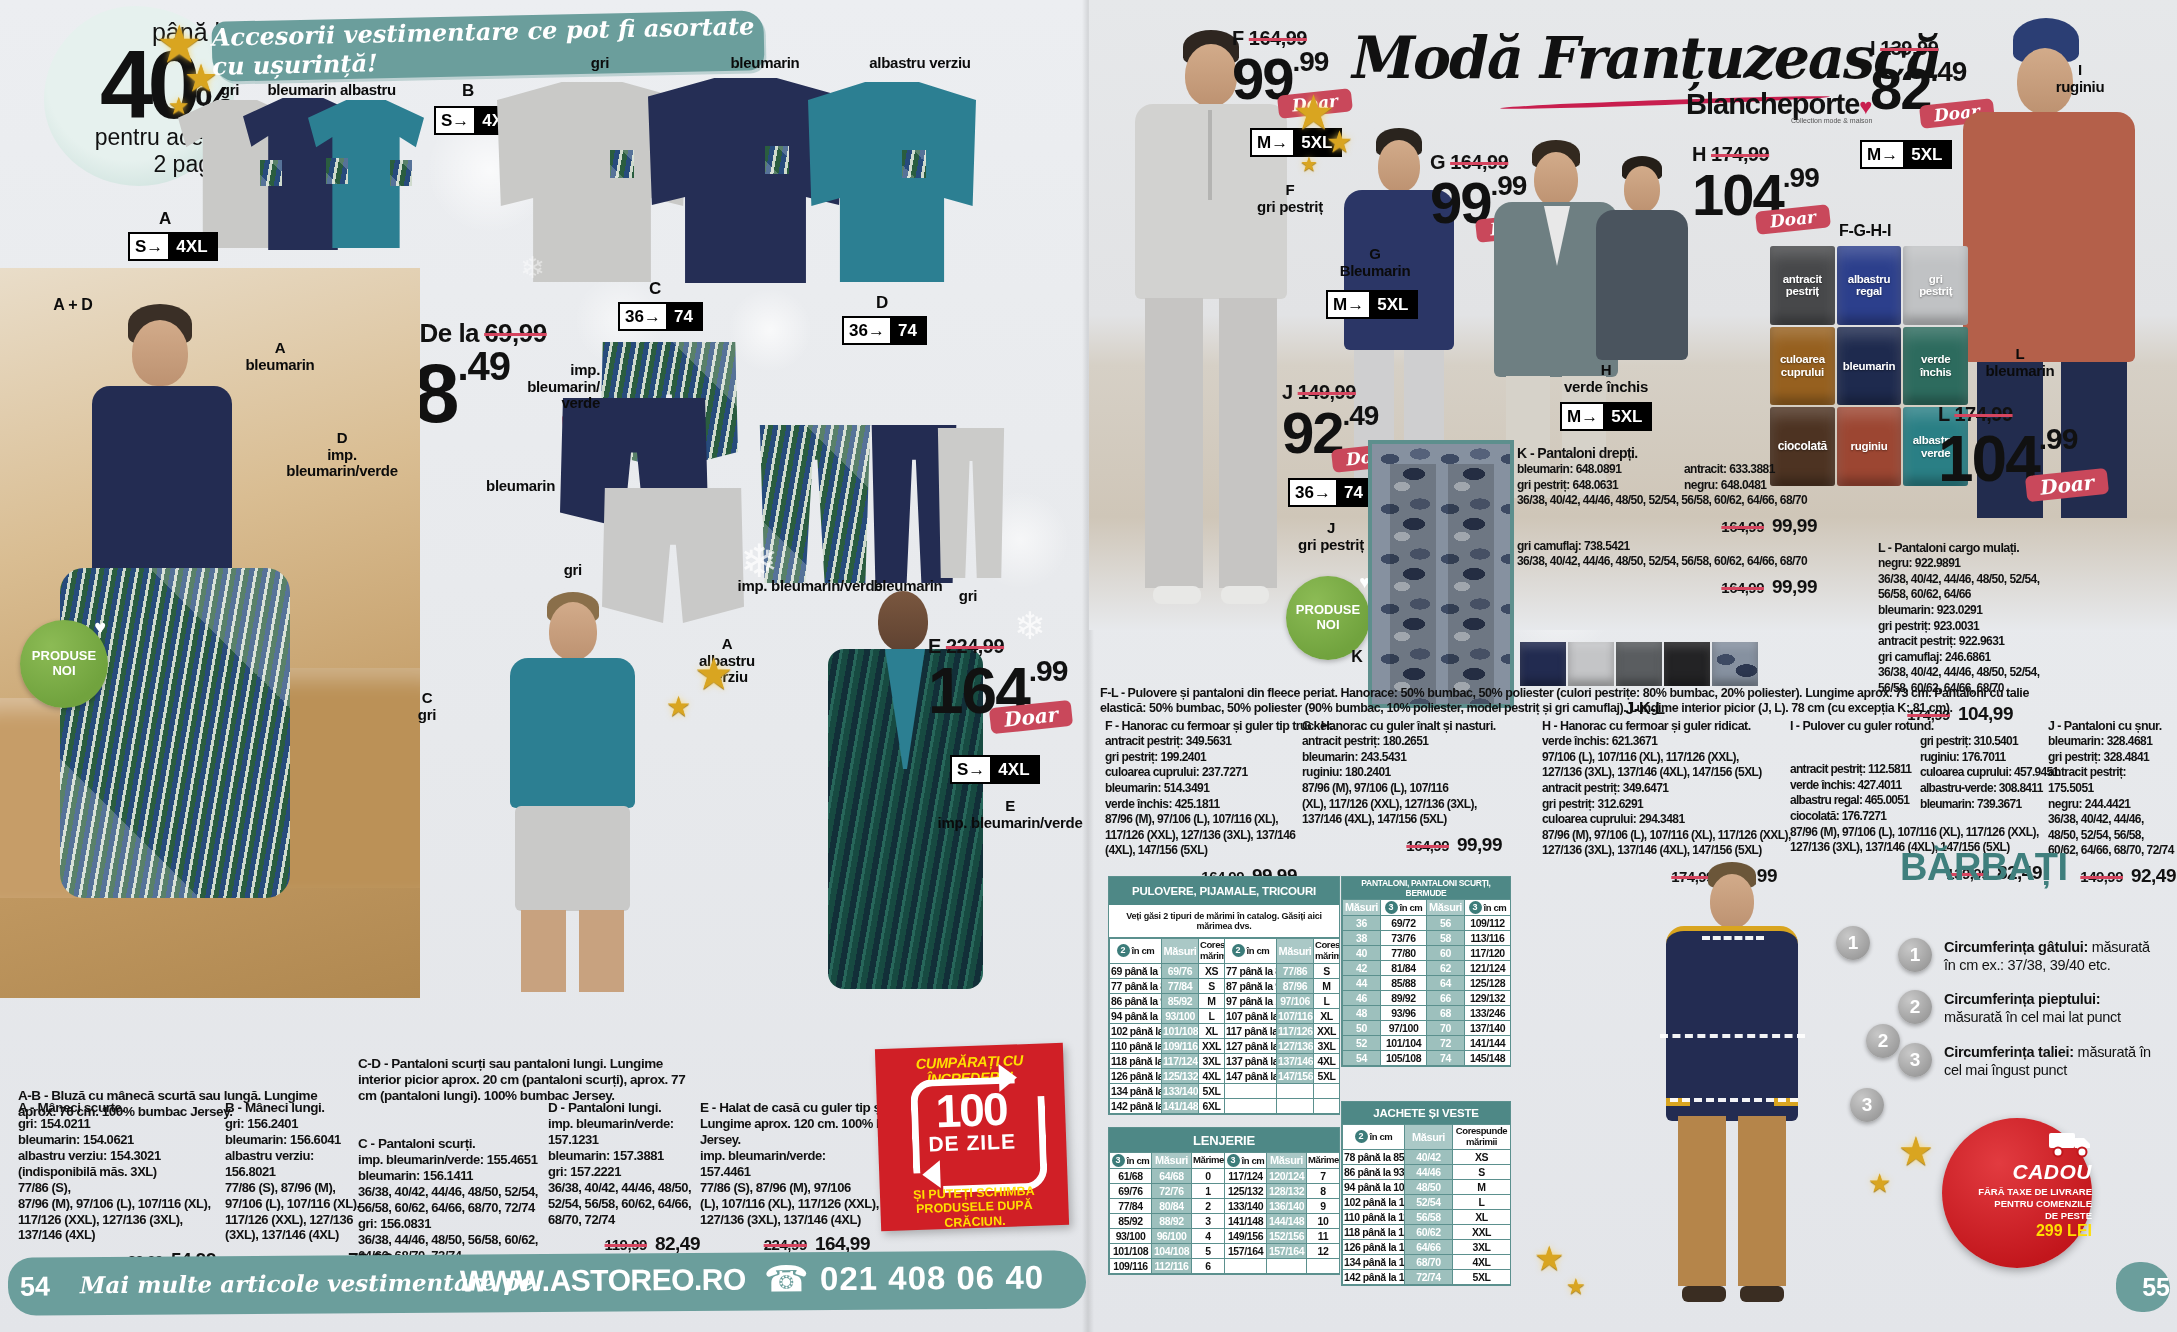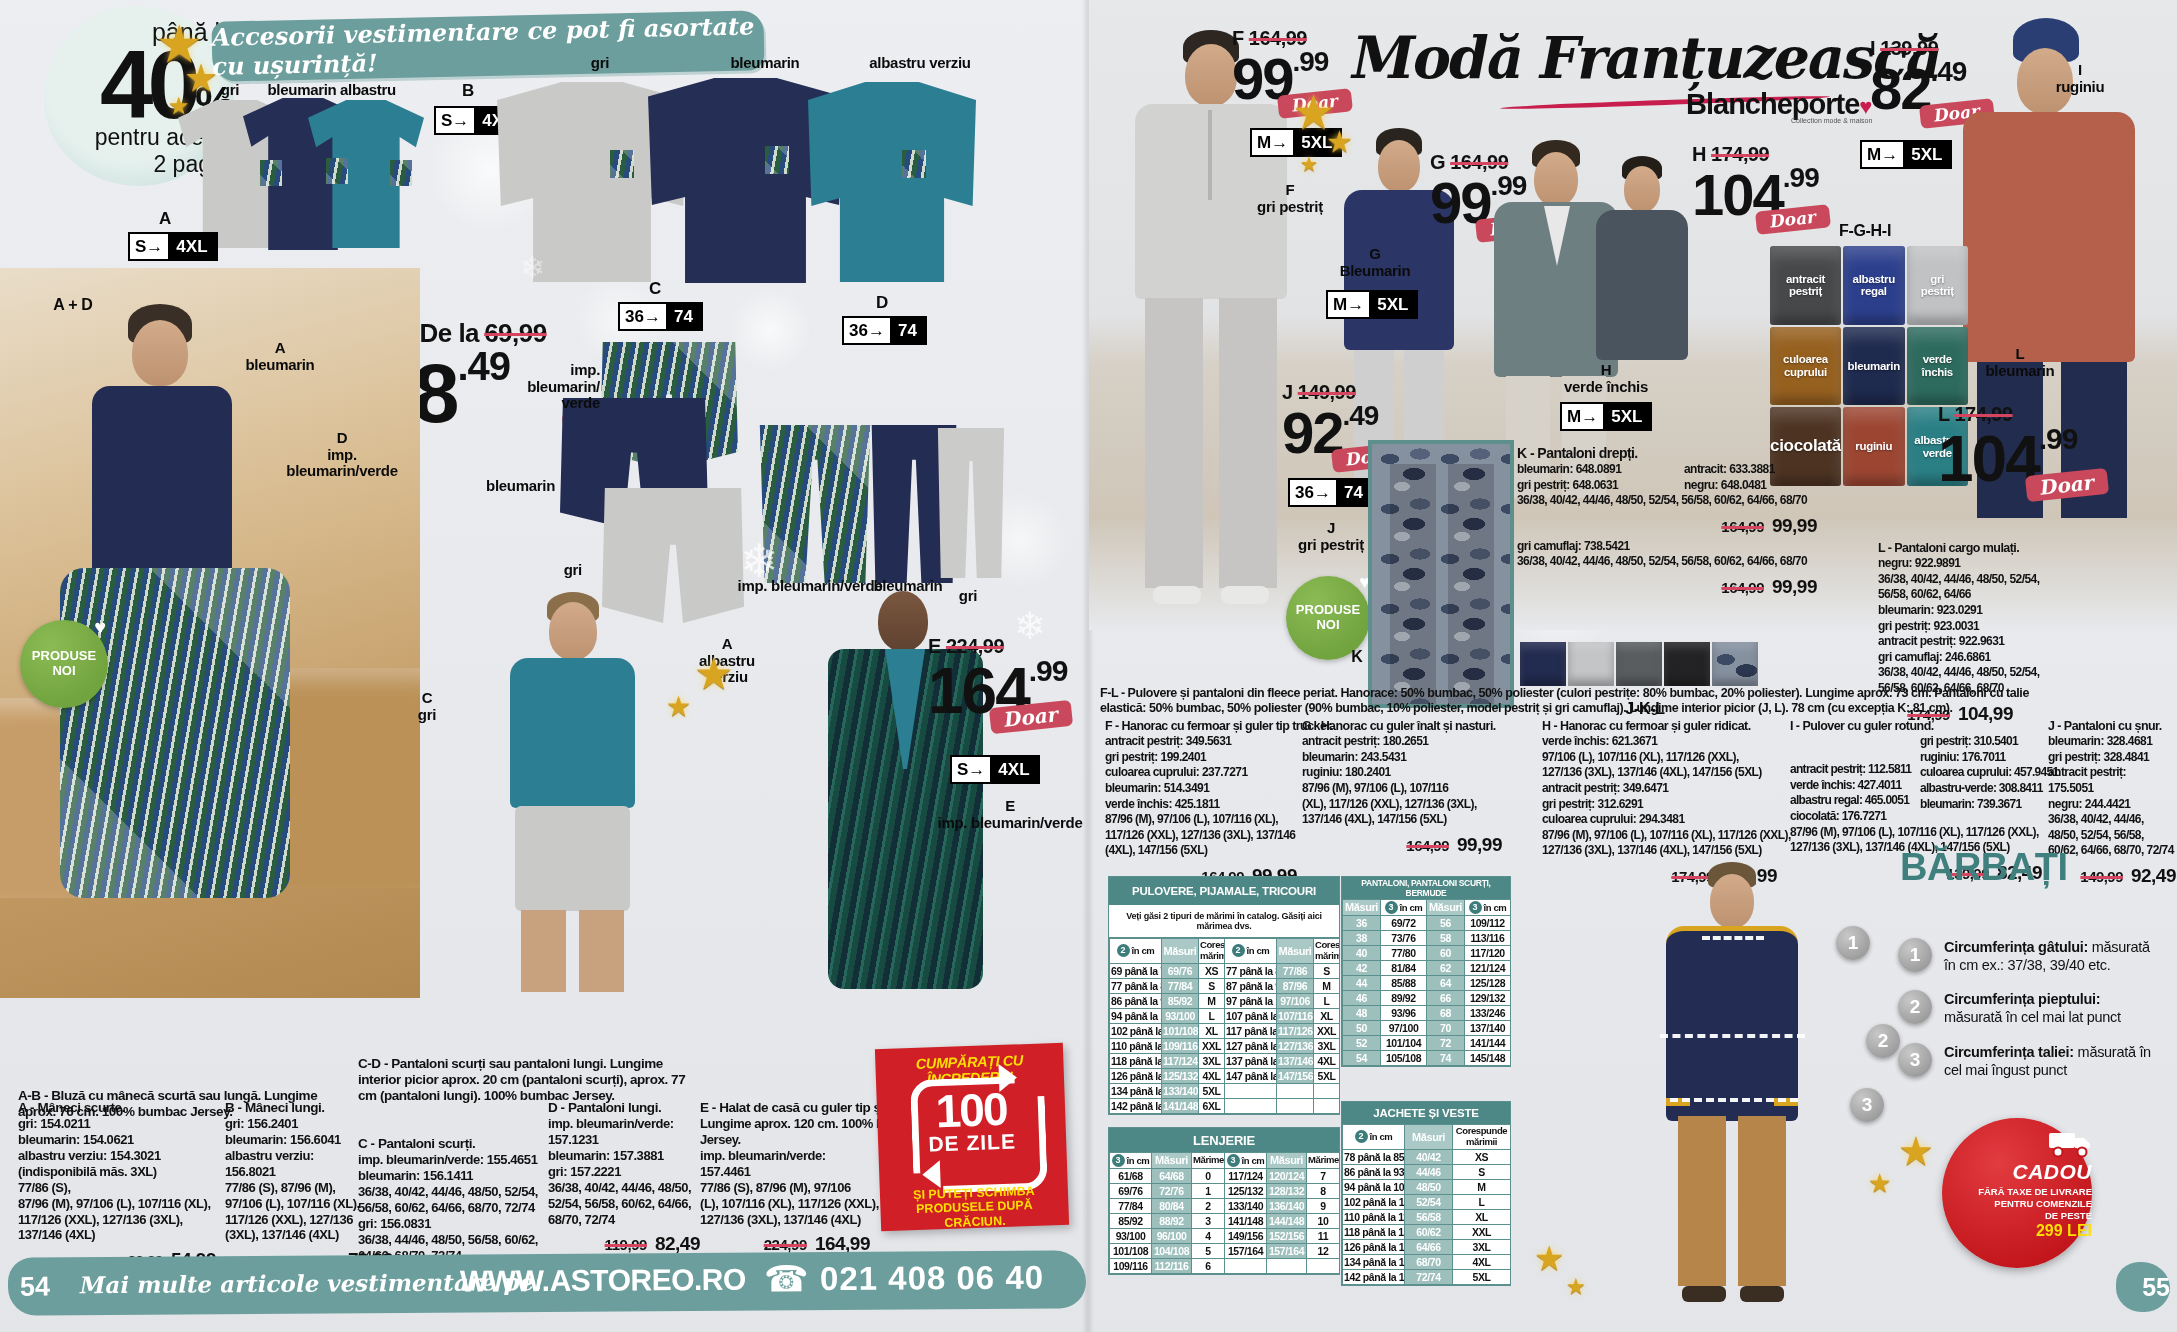--- a/index.html
+++ b/index.html
@@ -465,21 +465,21 @@
       <div style="position: relative; display: flex; align-items: center; justify-content: center; border-radius: 3px; box-shadow: rgba(255, 255, 255, 0.18) 0px 10px 14px inset, rgba(0, 0, 0, 0.25) 0px -8px 10px inset; background: rgb(30, 42, 78);">
         <span class="lbl w" style="font-size:11.5px;">bleumarin</span>
       </div>
 
       <div style="position: relative; display: flex; align-items: center; justify-content: center; border-radius: 3px; box-shadow: rgba(255, 255, 255, 0.18) 0px 10px 14px inset, rgba(0, 0, 0, 0.25) 0px -8px 10px inset; background: rgb(45, 107, 94);">
         <span class="lbl w" style="font-size:11.5px;">verde
 închis</span>
       </div>
 
       <div style="position: relative; display: flex; align-items: center; justify-content: center; border-radius: 3px; box-shadow: rgba(255, 255, 255, 0.18) 0px 10px 14px inset, rgba(0, 0, 0, 0.25) 0px -8px 10px inset; background: rgb(77, 51, 34);">
-        <span class="lbl w" style="font-size:17px;">ciocolată</span>
+        <span class="lbl w" style="font-size:12px;">ciocolată</span>
       </div>
 
       <div style="position: relative; display: flex; align-items: center; justify-content: center; border-radius: 3px; box-shadow: rgba(255, 255, 255, 0.18) 0px 10px 14px inset, rgba(0, 0, 0, 0.25) 0px -8px 10px inset; background: rgb(156, 70, 50);">
         <span class="lbl w" style="font-size:11.5px;">ruginiu</span>
       </div>
 
       <div style="position: relative; display: flex; align-items: center; justify-content: center; border-radius: 3px; box-shadow: rgba(255, 255, 255, 0.18) 0px 10px 14px inset, rgba(0, 0, 0, 0.25) 0px -8px 10px inset; background: rgb(42, 127, 133);">
         <span class="lbl w" style="font-size:11.5px;">albastru-
 verde</span>
       </div>

